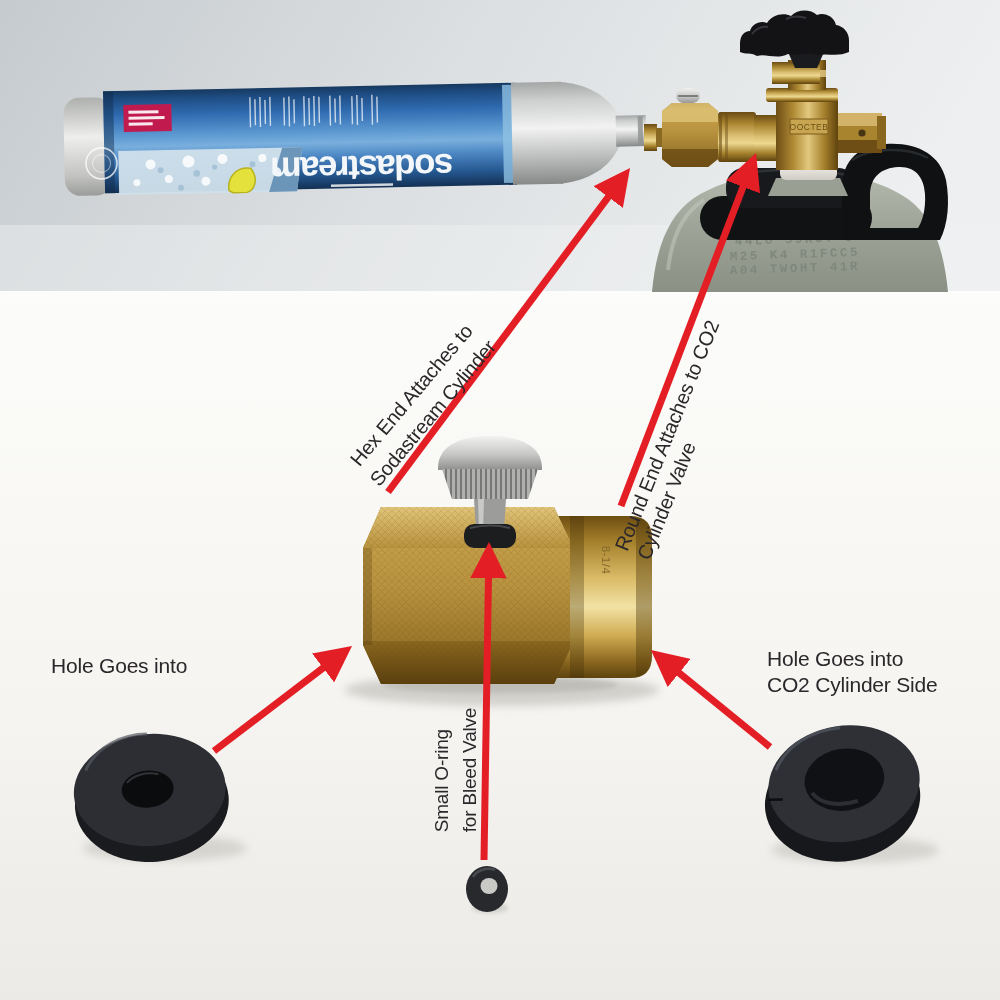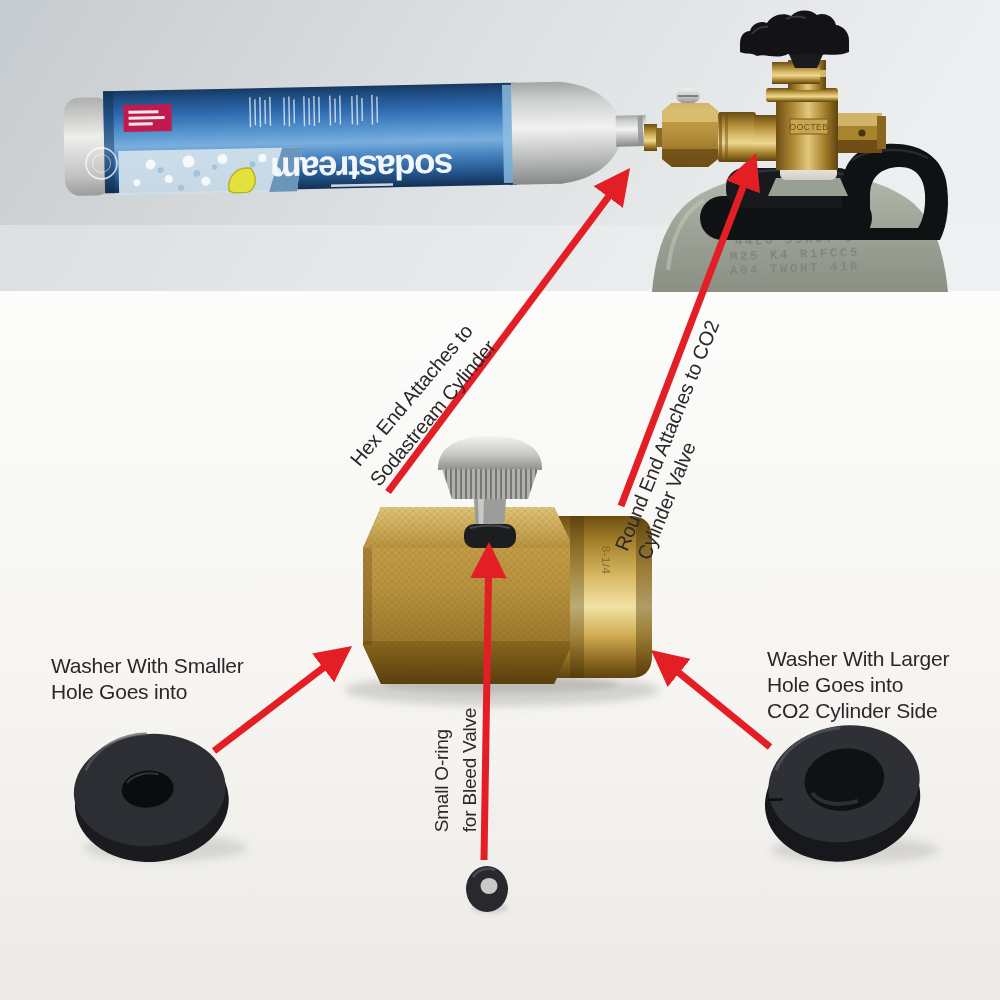--- a/index.html
+++ b/index.html
@@ -329,26 +329,24 @@
   <span class="ln">Hex End Attaches to</span>
   <span class="ln">Sodastream Cylinder</span>
 </div>
 
 <div class="lbl lbl-round">
   <span class="ln">Round End Attaches to CO2</span>
   <span class="ln">Cylinder Valve</span>
 </div>
 
 <div class="lbl lbl-wsmall">
-  <span class="ln">Washer With Smaller</span>
   <span class="ln">Hole Goes into</span>
 </div>
 
 <div class="lbl lbl-wlarge">
-  <span class="ln">Washer With Larger</span>
   <span class="ln">Hole Goes into</span>
   <span class="ln">CO2 Cylinder Side</span>
 </div>
 
 <div class="lbl lbl-oring">
   <span class="ln">Small O-ring</span>
   <span class="ln">for Bleed Valve</span>
 </div>
 
 </div>

